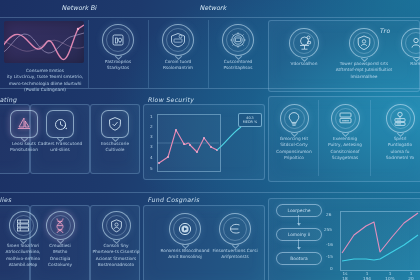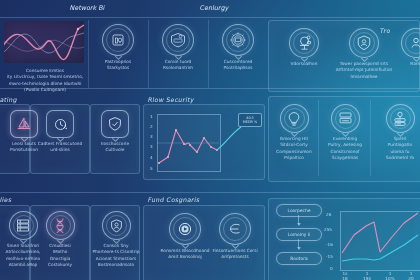--- a/index.html
+++ b/index.html
@@ -122,22 +122,22 @@
   .topline{
     position:absolute;left:0;right:0;height:1px;
     background:rgba(160,205,238,.28);
   }
 </style>
 </head>
 <body>
 
 <div id="stage">
 
-  <div class="hdrlabel" style="left:70px;top:4px;">Network Bi</div>
-  <div class="hdrlabel" style="left:200px;top:4px;">Cenlurgy</div>
+  <div class="hdrlabel" style="left:62px;top:4px;">Network Bi</div>
+  <div class="hdrlabel" style="left:200px;top:4px;">Network</div>
   <div class="topline" style="top:17px;"></div>
 
   <div class="wavepanel" style="left:4px;top:21px;width:80px;height:42px;">
     <svg width="80" height="42" viewBox="0 0 80 42">
       <path d="M-2,26 C8,12 14,10 22,18 C30,26 34,34 42,22 C48,13 52,34 58,38 C64,42 68,20 74,8 L80,4" fill="none" stroke="#e88bb6" stroke-width="1.4" opacity=".95"></path>
       <path d="M-2,32 C6,28 12,14 20,13 C30,12 34,30 44,32 C52,33 58,20 66,16 L80,12" fill="none" stroke="#b0a6cf" stroke-width="1" opacity=".6"></path>
       <path d="M-2,20 C8,22 16,32 26,30 C38,28 44,16 54,20 C62,23 70,30 80,26" fill="none" stroke="#cfa8c8" stroke-width=".8" opacity=".4"></path>
       <circle cx="74" cy="8" r="1.2" fill="#f0a8cb"></circle>
     </svg>
   </div>

